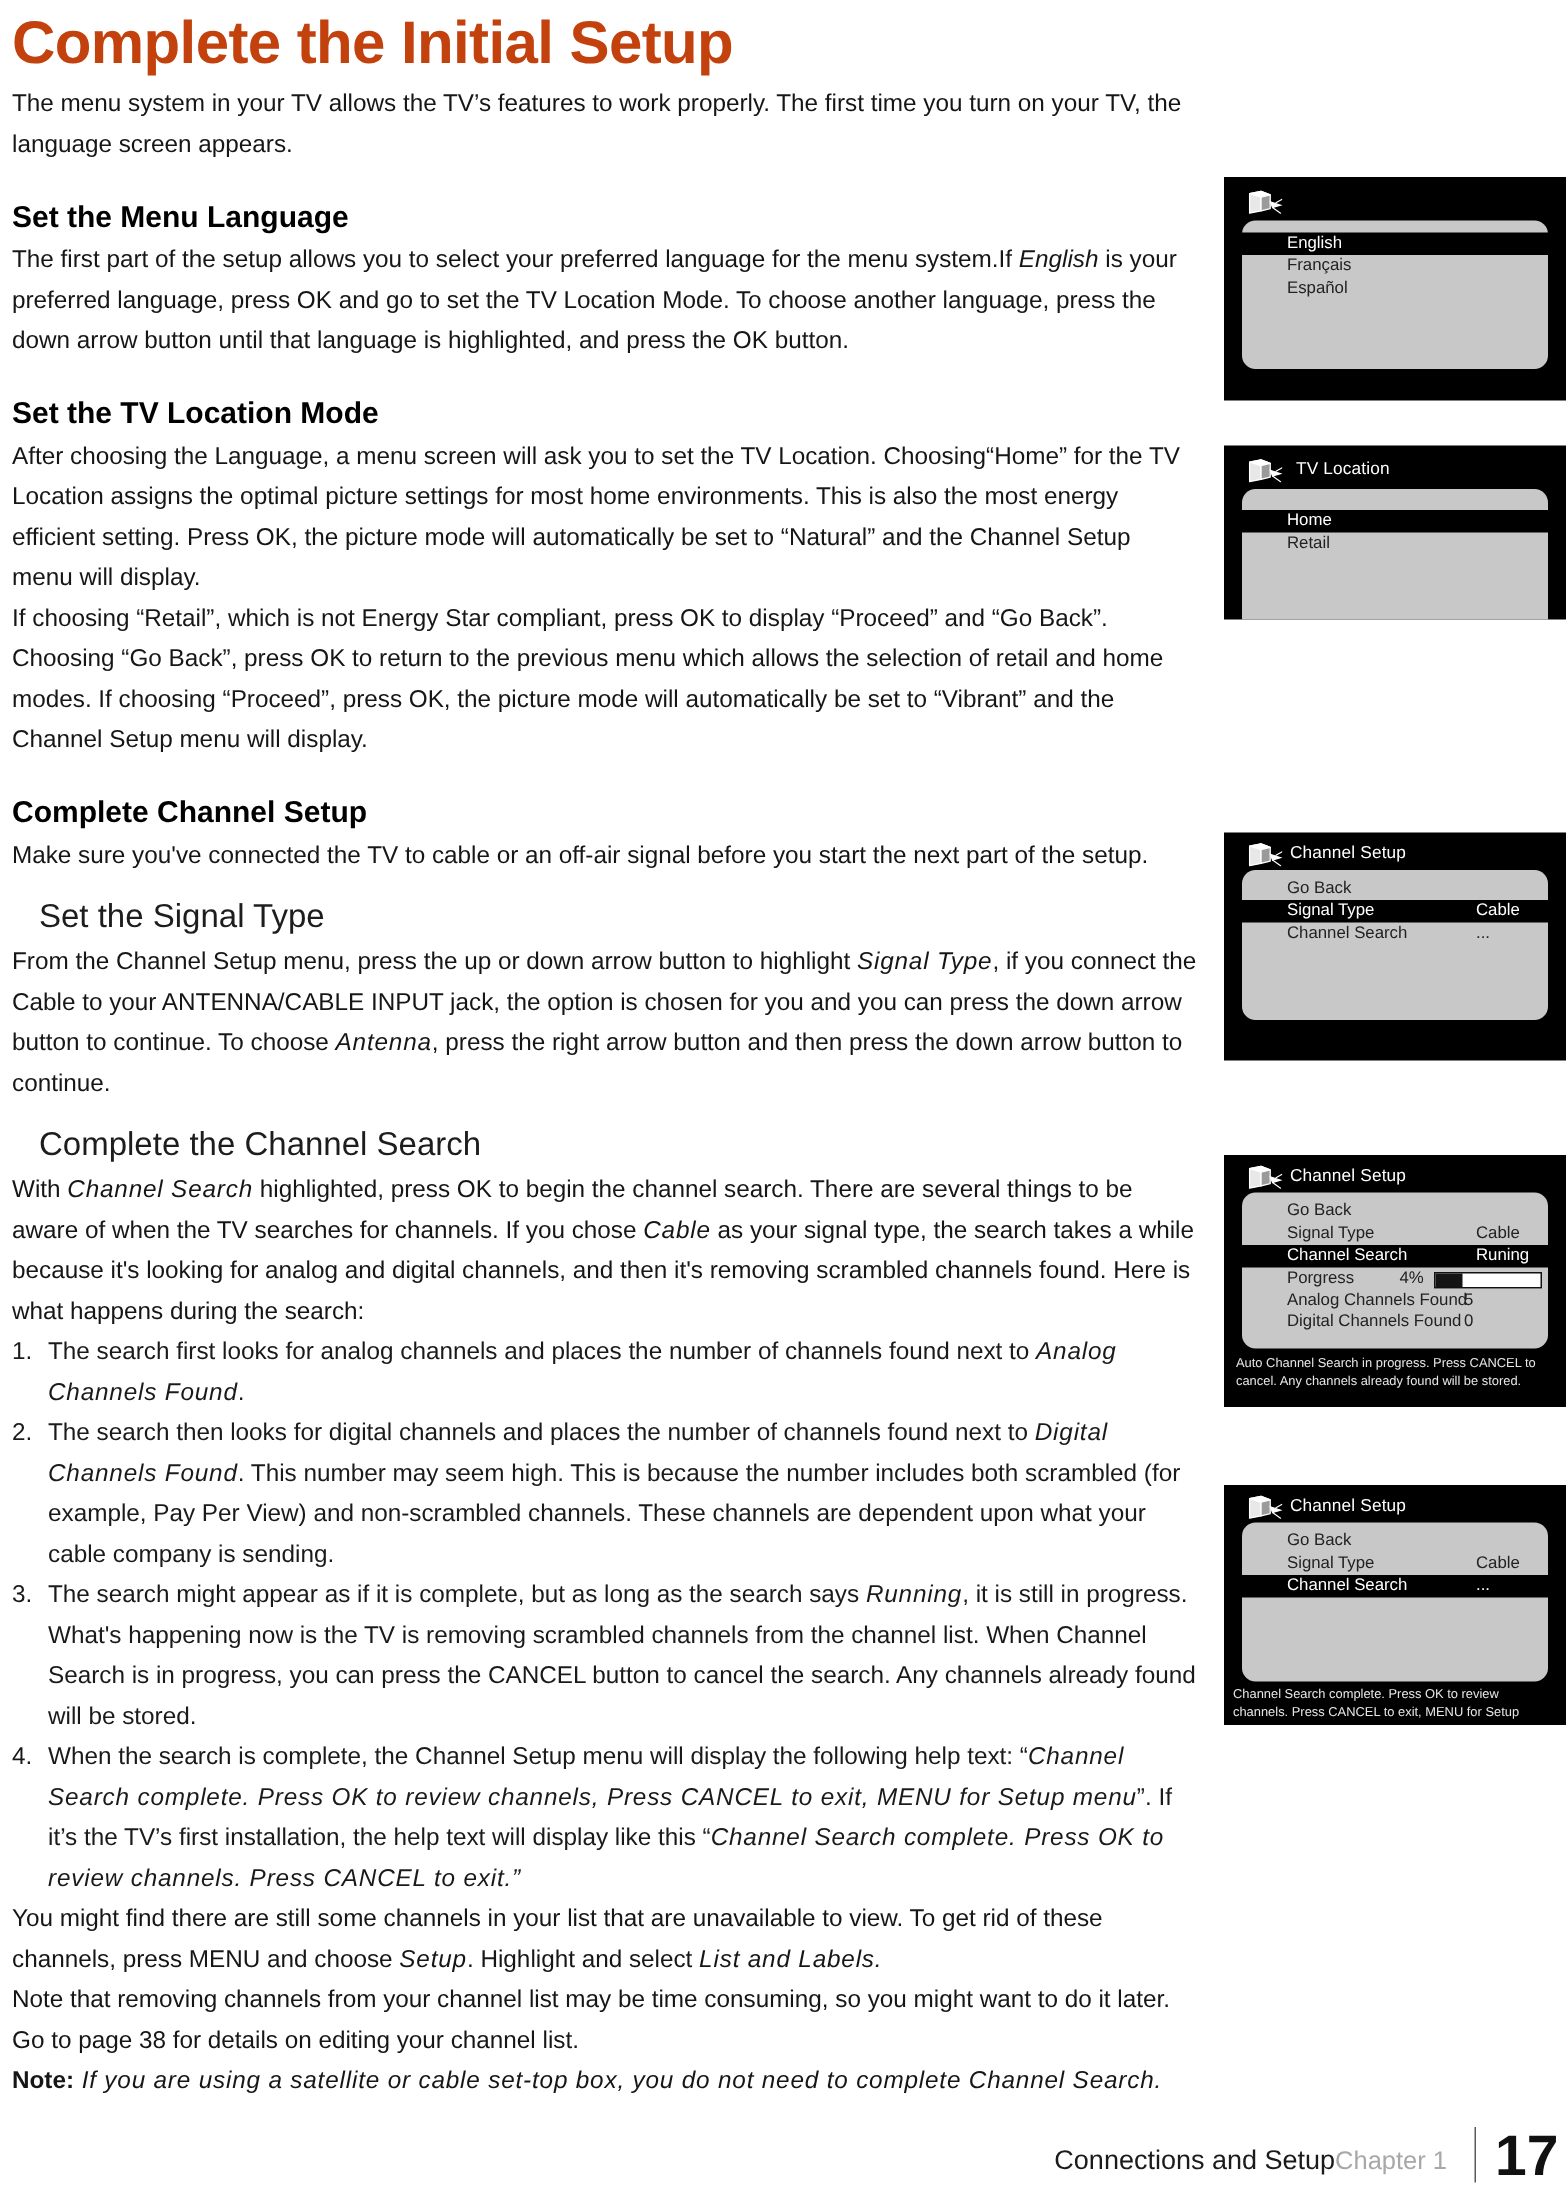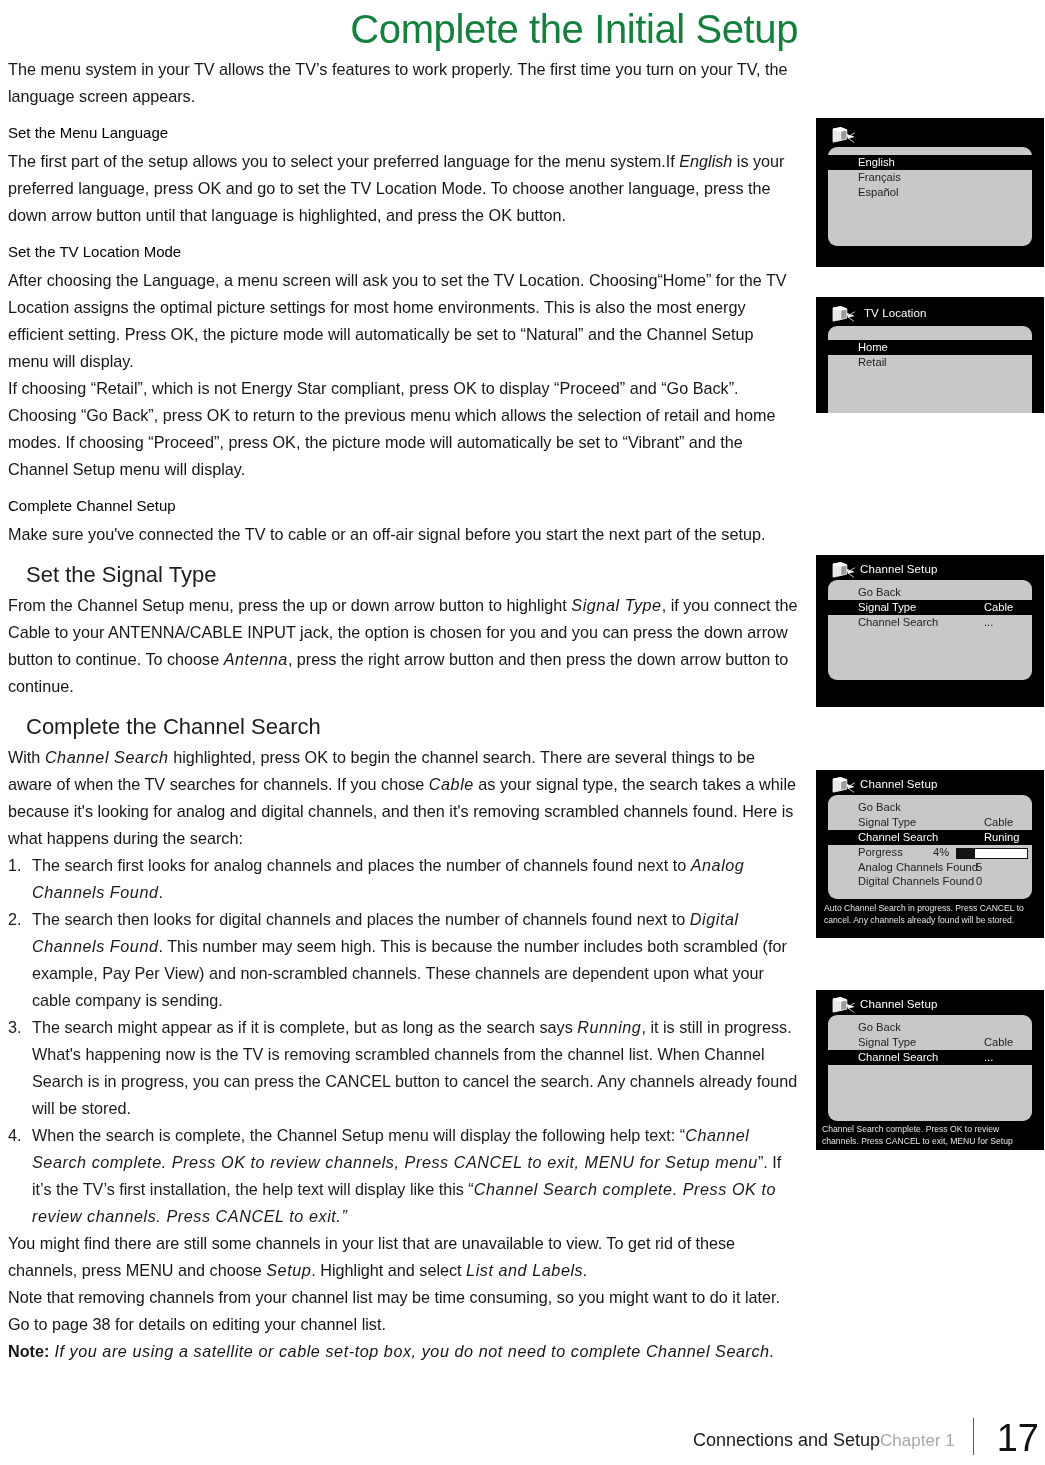--- a/index.html
+++ b/index.html
@@ -25,42 +25,41 @@
   }
   .text-col {
     position: absolute;
     left: 8px;
     top: 0;
     width: 790px;
   }
 
   h1.page-title {
     font-size: 40px;
-    font-weight: 400;
+    font-weight: 700;
     letter-spacing: -0.4px;
     margin: 0;
     padding: 4px 0 2px 0;
     line-height: 50px;
-    color: #15803d;
-    text-align: right;
+    color: #c2410c;
   }
 
   p.body {
     font-size: 16.2px;
     line-height: 27px;
     margin: 0;
     padding: 0;
     color: #161616;
   }
 
   h2.head-bold {
-    font-size: 15px;
-    font-weight: normal;
+    font-size: 20px;
+    font-weight: bold;
     line-height: 30px;
-    margin: 8px 0 0 0;
+    margin: 20px 0 0 0;
     color: #000;
   }
   h3.head-light {
     font-size: 22px;
     font-weight: 300;
     line-height: 34px;
     margin: 10px 0 0 18px;
     color: #1d1d1d;
   }
 
@@ -105,25 +104,24 @@
     padding-bottom: 6px;
   }
   .footer .f-div {
     width: 1px;
     height: 37px;
     background: #5a5a5a;
     margin: 0 13px 2px 18px;
   }
   .footer .f-page {
     font-size: 38px;
-    font-weight: 400;
+    font-weight: 700;
     color: #111;
     line-height: 38px;
     padding-bottom: 0px;
-    margin-left: 10px;
   }
 
   
   .tv {
     position: absolute;
     background: #000000;
     overflow: hidden;
   }
   .tv-inner {
     position: absolute;

